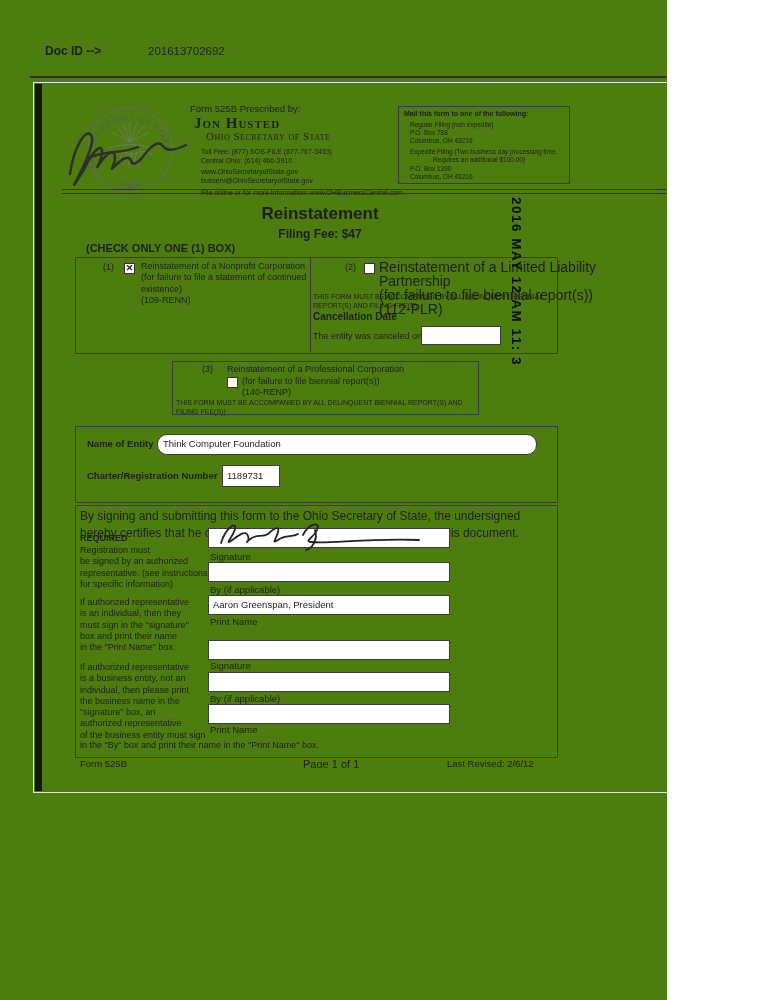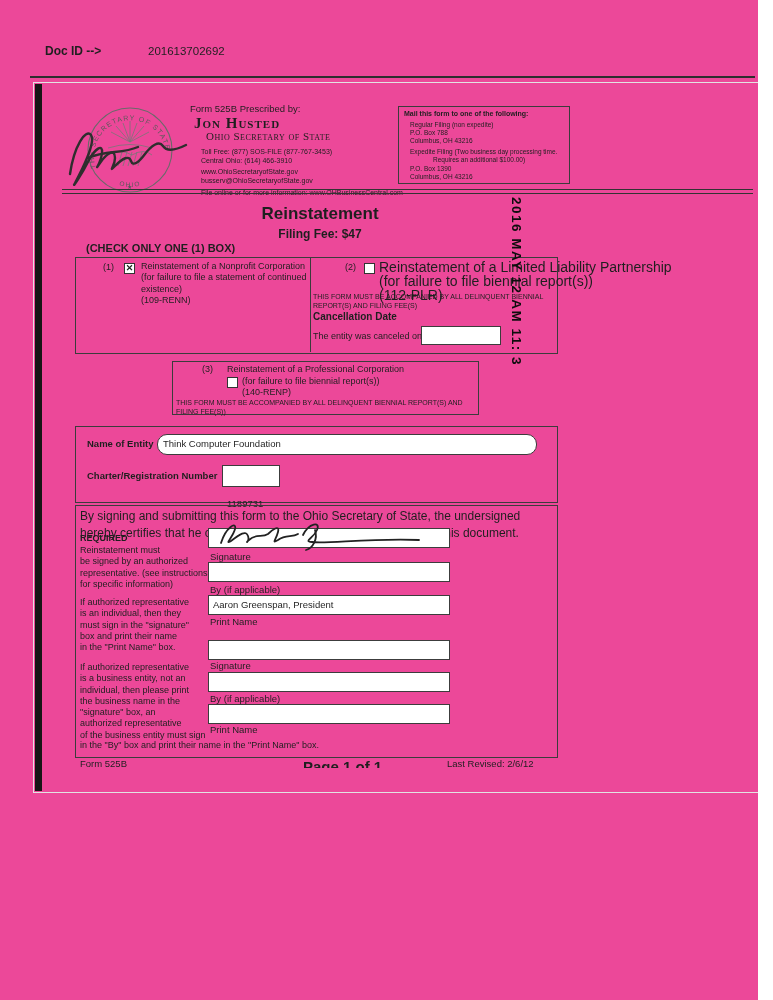--- a/index.html
+++ b/index.html
@@ -1,17 +1,17 @@
 <!DOCTYPE html>
 <html><head>
 <meta charset="utf-8">
 <style>
   html,body{margin:0;padding:0;background:#ffffff;}
   body{font-family:"Liberation Sans", sans-serif;color:#1f1f1f;}
-  .page{position:relative;width:758px;height:1000px;background:#ec4899;overflow:hidden;}
+  .page{position:relative;width:667px;height:1000px;background:#4d7c0f;overflow:hidden;}
   .abs{position:absolute;}
   .b{font-weight:bold;}
   .ml{white-space:pre-line;}
   .box{position:absolute;border:1px solid #3c3c3c;background:transparent;}
   .fbox{position:absolute;border:1px solid #3c3c3c;background:#fff;}
   .cb{position:absolute;width:9px;height:9px;border:1px solid #333;background:#fff;}
   .cb.checked::before{content:"✕";position:absolute;left:0;top:0;width:9px;height:9px;
     font-size:9px;line-height:9px;text-align:center;color:#222;font-weight:bold;}
   .t7{font-size:7px;line-height:9px;}
   .t65{font-size:6.5px;line-height:8px;}
@@ -117,28 +117,28 @@
   <div class="abs t9" style="left:242px;top:387px;">(140-RENP)</div>
   <div class="abs t7" style="left:176px;top:398px;width:296px;">THIS FORM MUST BE ACCOMPANIED BY ALL DELINQUENT BIENNIAL REPORT(S) AND FILING FEE(S))</div>
 
   <div class="box" style="left:75px;top:426px;width:481px;height:75px;"></div>
   <div class="abs b t95" style="left:87px;top:438px;">Name of Entity</div>
   <div class="fbox" style="left:157px;top:434px;width:378px;height:19px;border-radius:10px;">
     <span class="t95" style="position:absolute;left:5px;top:3px;">Think Computer Foundation</span>
   </div>
   <div class="abs b t95" style="left:87px;top:470px;">Charter/Registration Number</div>
   <div class="fbox" style="left:222px;top:465px;width:56px;height:20px;">
-    <span class="t95" style="position:absolute;left:4px;top:4px;margin-top:28px;">1189731</span>
+    <span class="t95" style="position:absolute;left:4px;top:4px;">1189731</span>
   </div>
 
   <div class="box" style="left:75px;top:505px;width:481px;height:251px;"></div>
   <div class="abs" style="left:80px;top:508px;width:472px;font-size:12px;line-height:17px;">By signing and submitting this form to the Ohio Secretary of State, the undersigned hereby certifies that he or she has the requisite authority to execute this document.</div>
 
   <div class="abs b t9" style="left:80px;top:533px;">REQUIRED</div>
-  <div class="abs t9 ml" style="left:80px;top:545px;">Reinstatement must
+  <div class="abs t9 ml" style="left:80px;top:545px;">Registration must
 be signed by an authorized
 representative. (see instructions
 for specific information)</div>
   <div class="abs t9 ml" style="left:80px;top:597px;">If authorized representative
 is an individual, then they
 must sign in the "signature"
 box and print their name
 in the "Print Name" box.</div>
   <div class="abs t9 ml" style="left:80px;top:662px;">If authorized representative
 is a business entity, not an
@@ -180,18 +180,18 @@
   </div>
   <div class="abs t95" style="left:210px;top:693px;">By (if applicable)</div>
 
   <div class="fbox" style="left:208px;top:704px;width:240px;height:18px;">
     <span class="t95" style="position:absolute;left:4px;top:3px;"></span>
   </div>
   <div class="abs t95" style="left:210px;top:724px;">Print Name</div>
 
   <div class="cut" style="left:75px;top:758px;width:480px;height:10px;">
     <span style="position:absolute;left:5px;top:0;font-size:9.5px;">Form 525B</span>
-    <span style="position:absolute;left:228px;top:0;font-size:15px;font-weight:bold;">Page 1 of 1</span>
+    <span style="position:absolute;left:228px;top:0;font-size:11px;">Page 1 of 1</span>
     <span style="position:absolute;left:372px;top:0;font-size:9.5px;">Last Revised: 2/6/12</span>
   </div>
 
 
 </div>
 
 </body></html>

